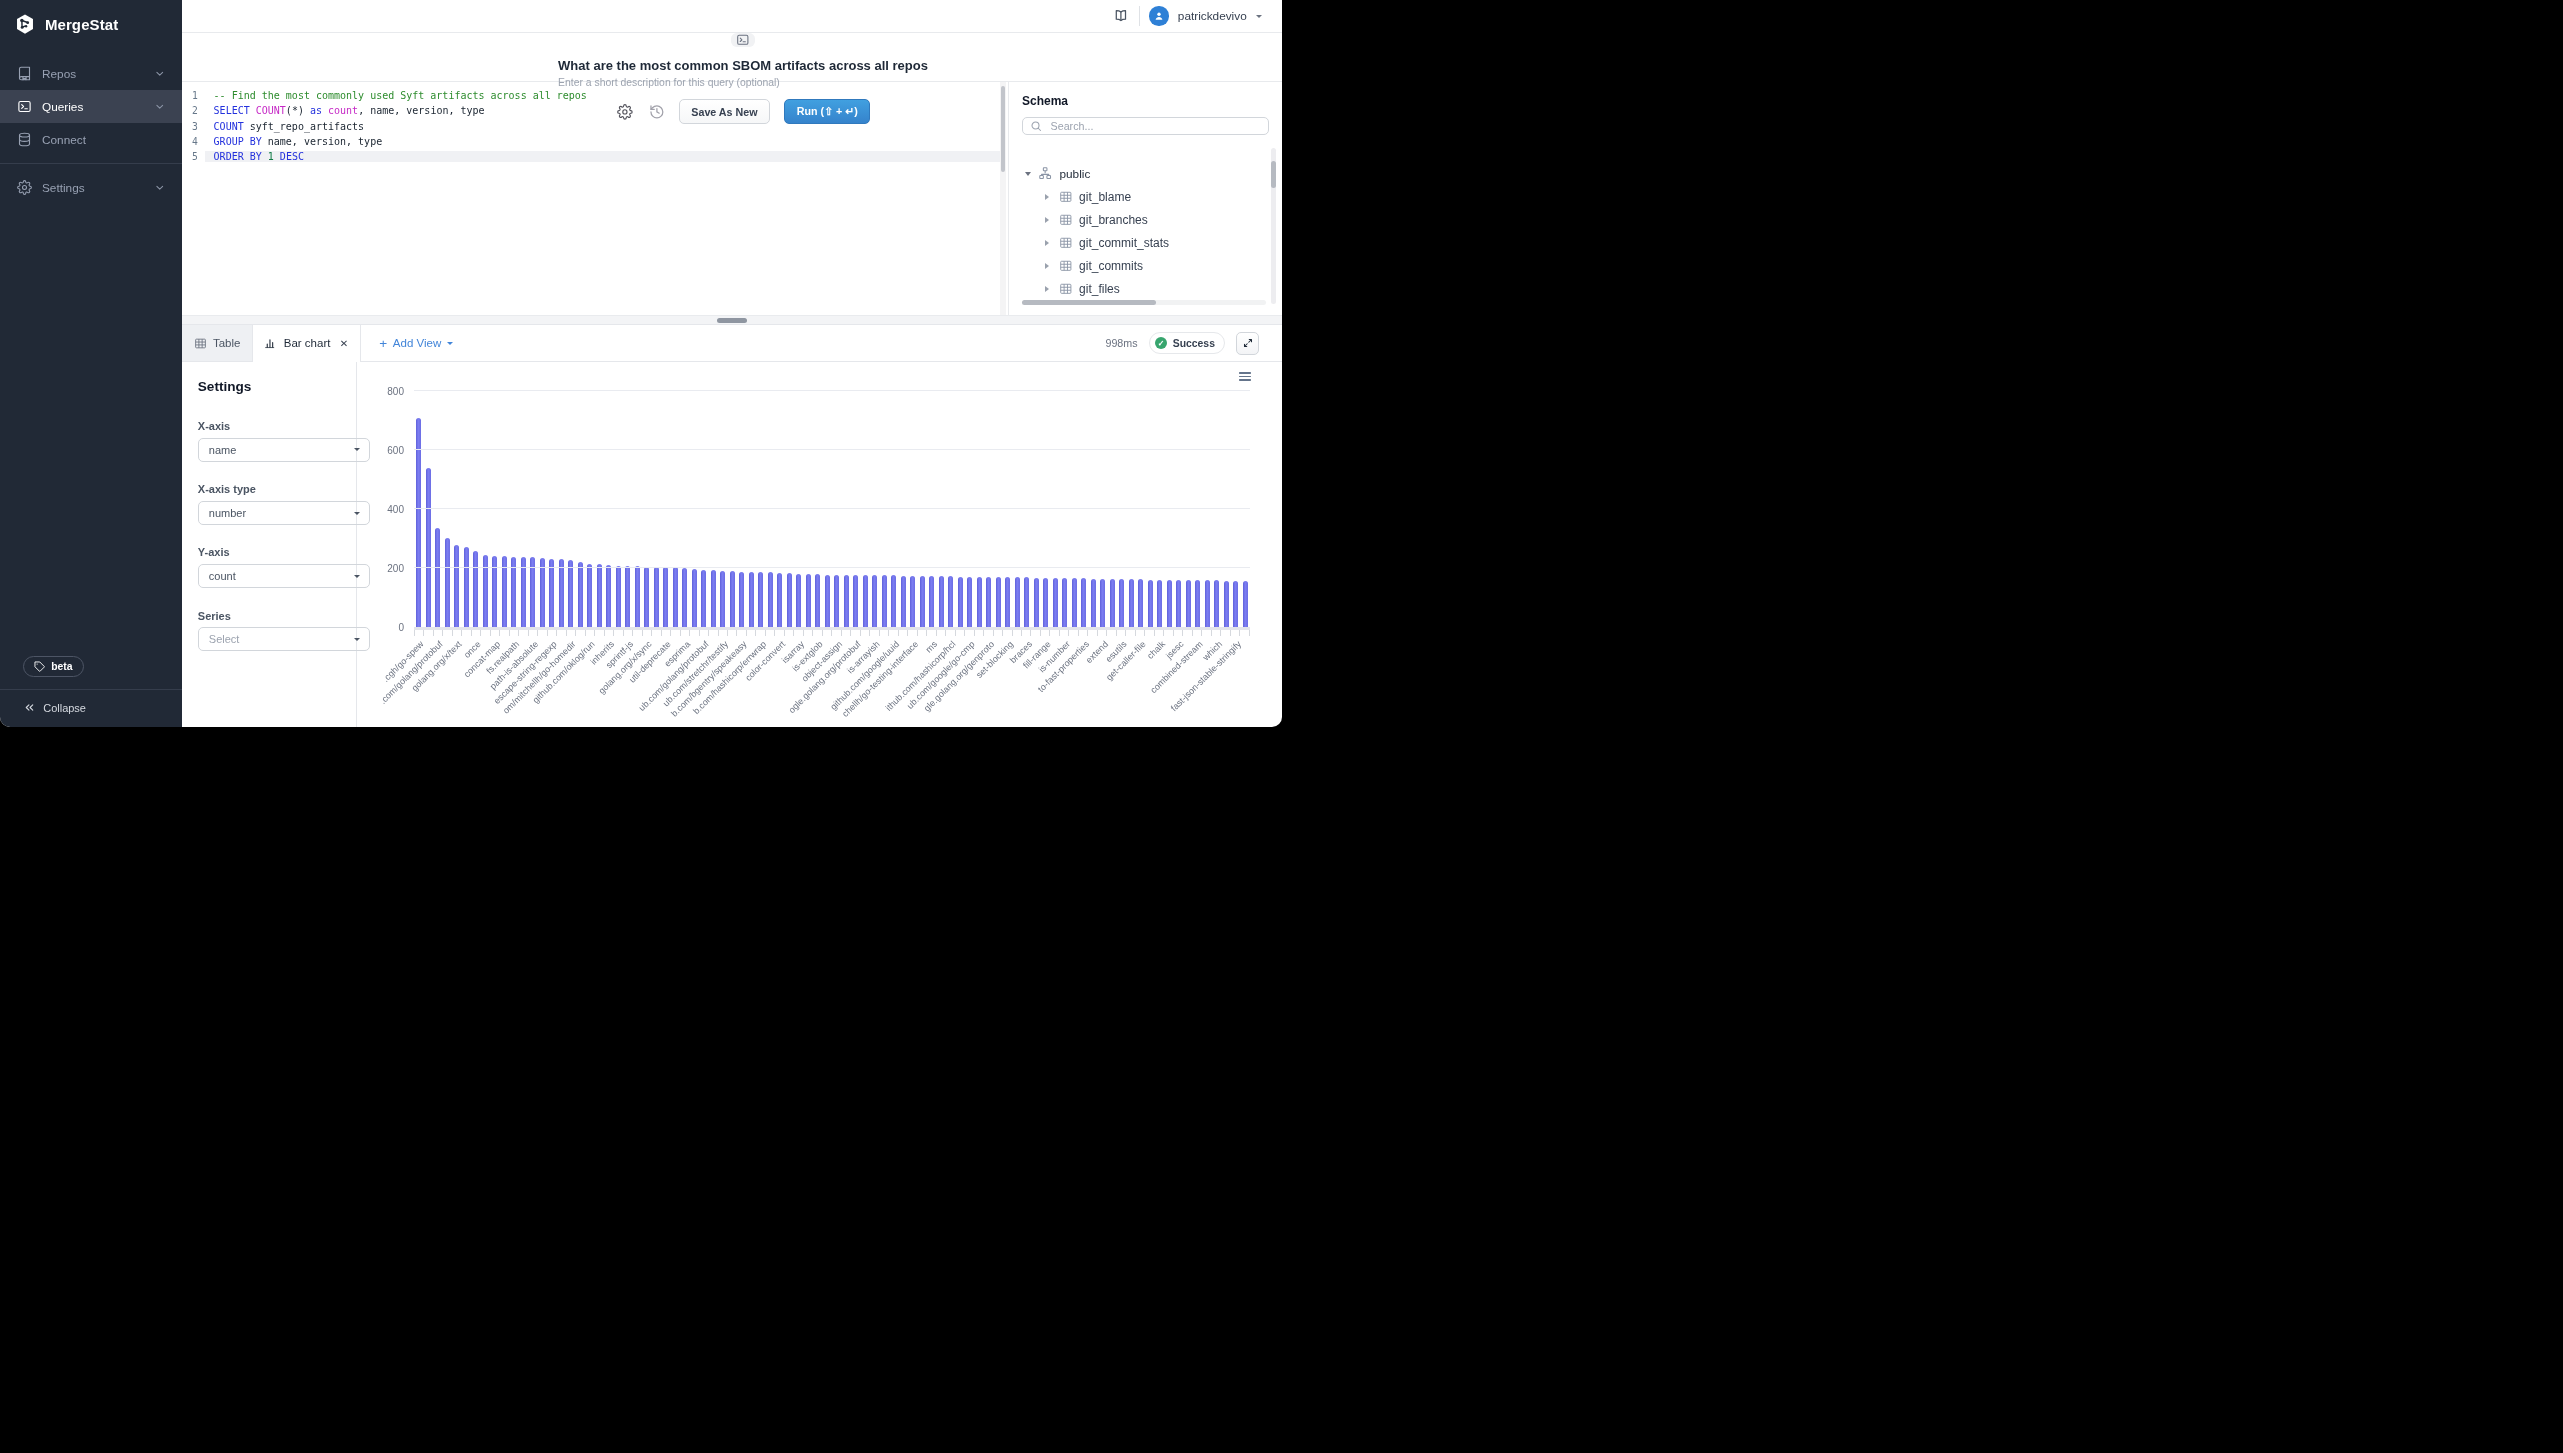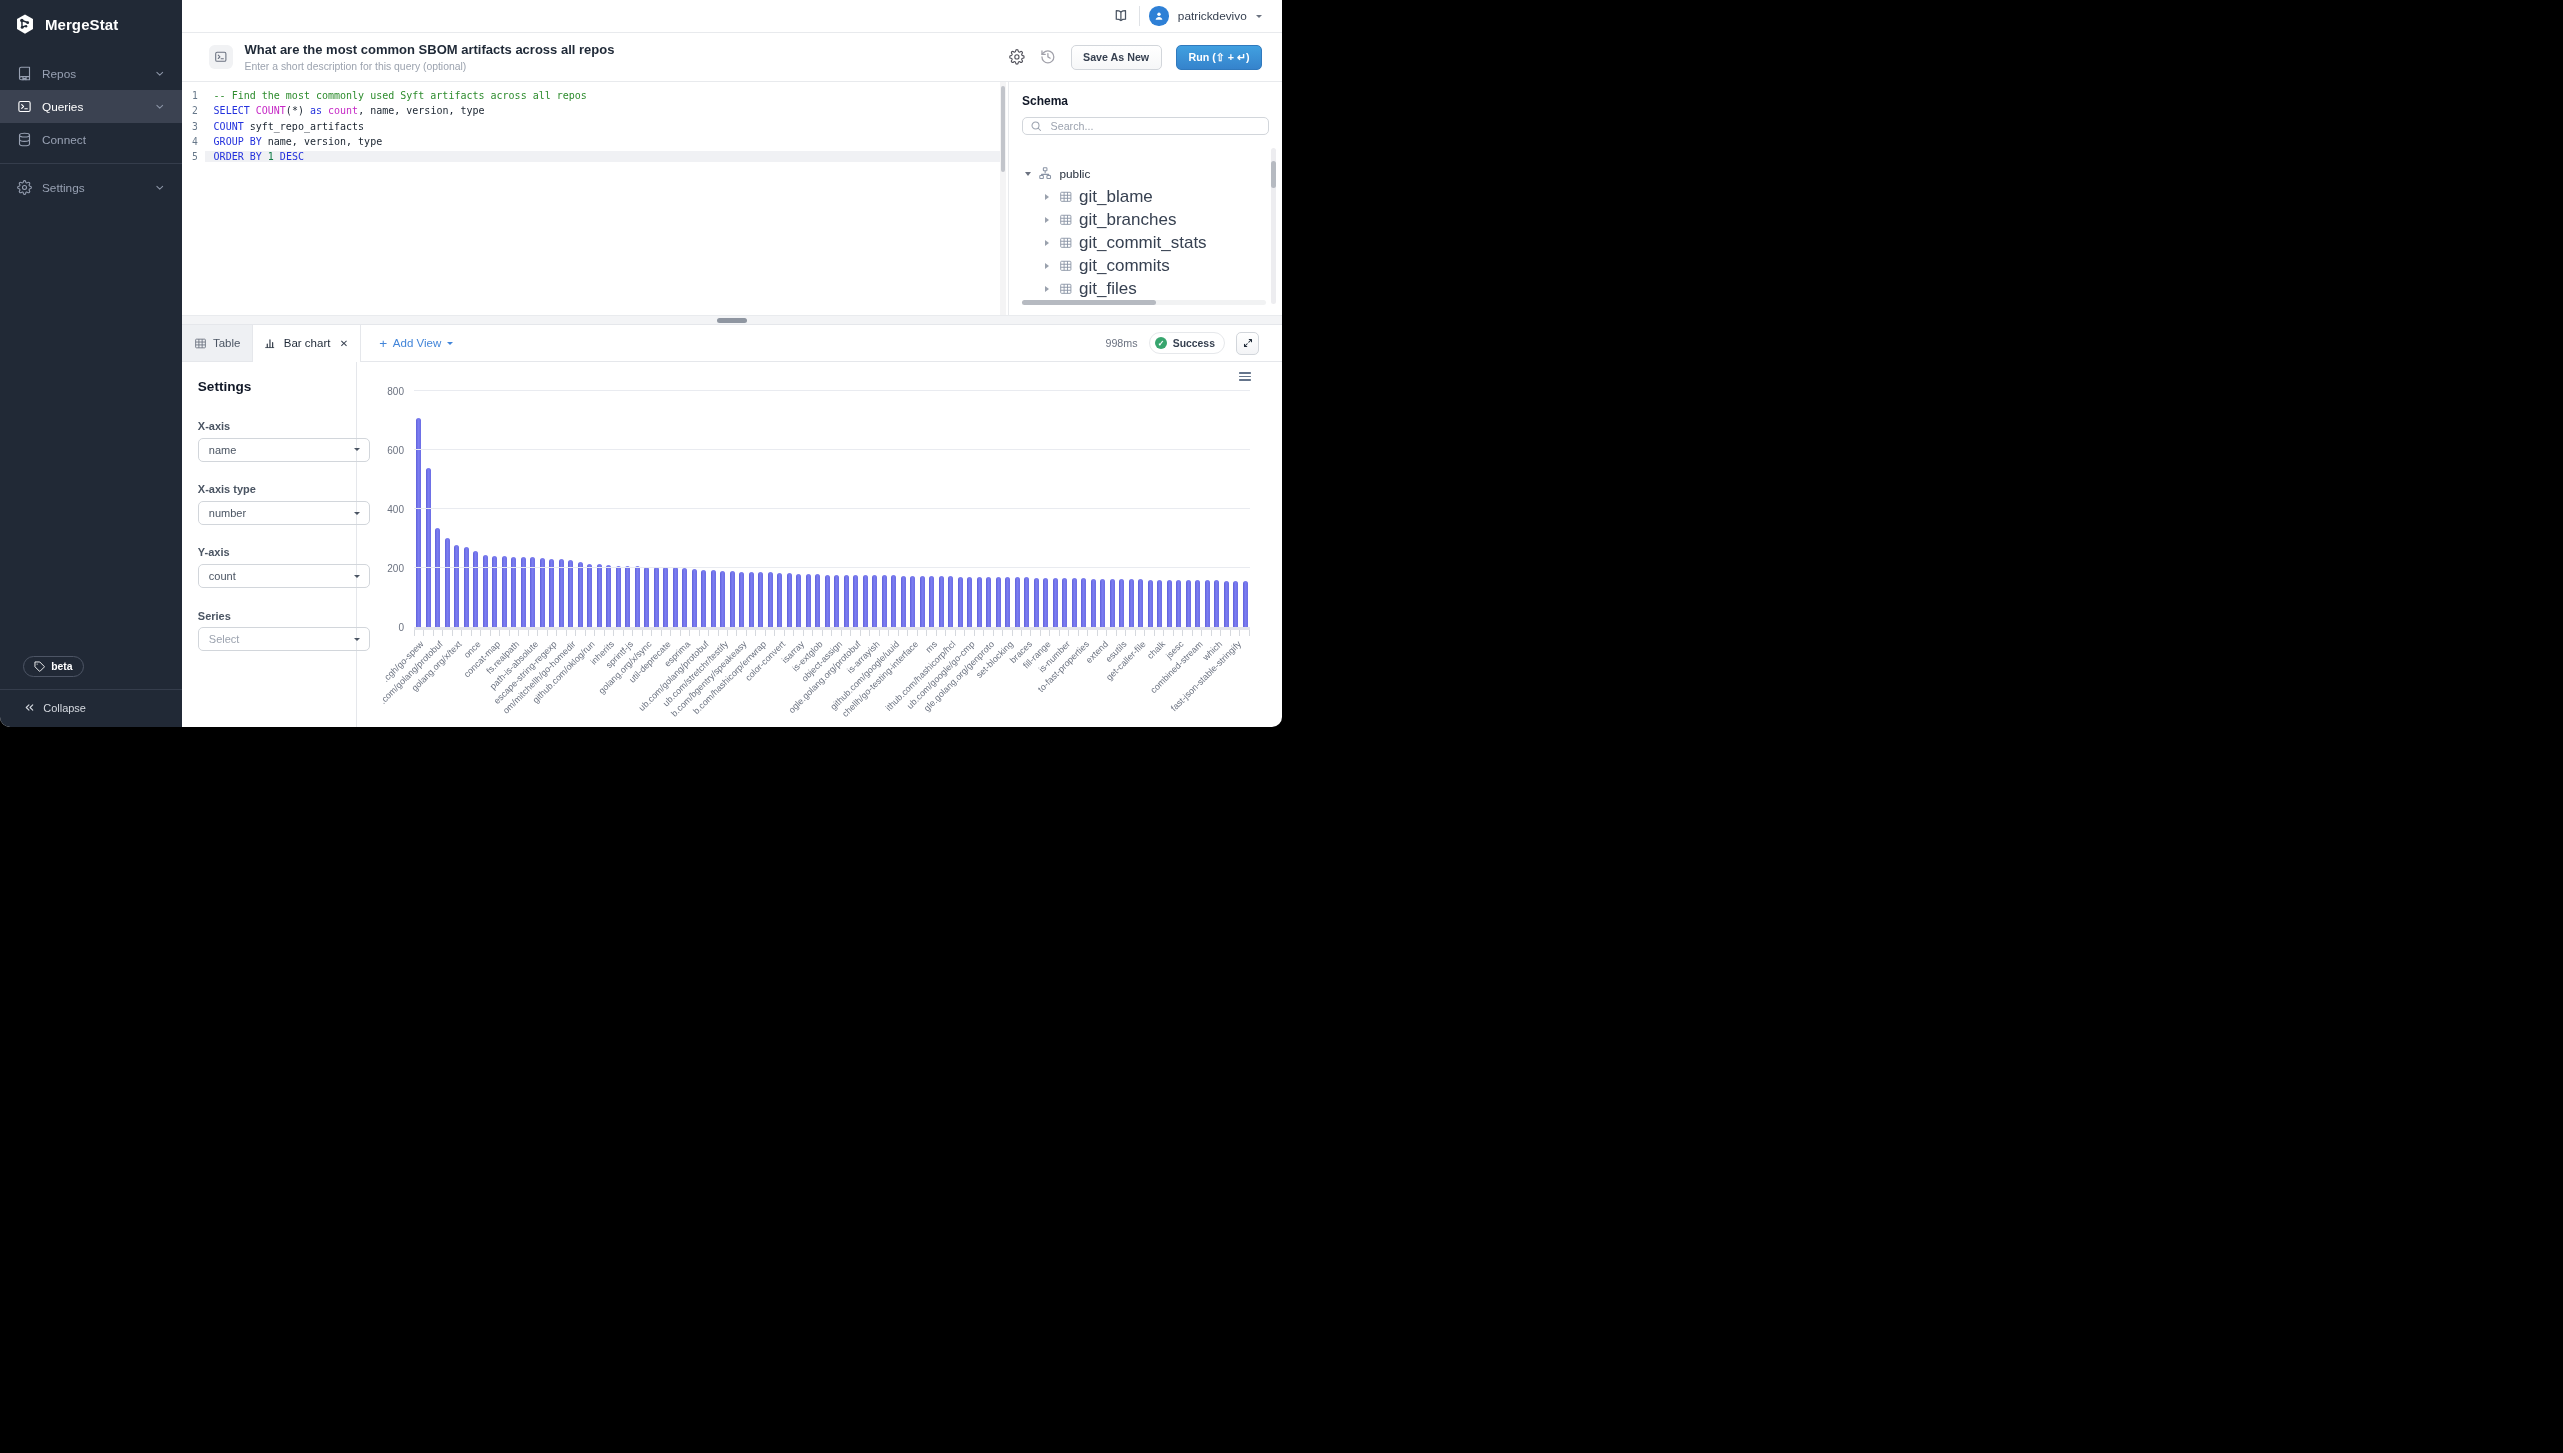--- a/index.html
+++ b/index.html
@@ -23,21 +23,21 @@
   .chev{color:#8b94a6;}
   
   .main{position:absolute;left:182px;top:0;right:0;height:100%;}
   .topbar{height:33px;border-bottom:0.7px solid #e8eaed;display:flex;align-items:center;
           justify-content:flex-end;gap:9.3px;padding-right:20px;}
   .vdiv{width:0.7px;height:20px;background:#dfe2e6;}
   .avatar{width:19.3px;height:19.3px;border-radius:50%;background:#2e80d6;display:flex;align-items:center;justify-content:center;}
   .username{font-size:11.8px;color:#374151;}
   .tri-down{width:0;height:0;border:3.6px solid transparent;border-top-color:#6b7280;margin-top:3.6px;}
   
-  .qheader{height:49px;border-bottom:0.7px solid #e8eaed;display:flex;align-items:center;padding:0 20px 0 27px;gap:11.5px;}
+  .qheader{height:49px;border-bottom:0.7px solid #e8eaed;display:flex;align-items:center;padding:0 20px 0 42px;gap:11.5px;flex-direction:column;}
   .qicon-box{width:24px;height:24px;border-radius:5.7px;background:#f1f2f4;display:flex;align-items:center;justify-content:center;}
   .qtitles{flex:1;min-width:0;}
   .qtitle{font-size:13px;font-weight:700;color:#1f2937;}
   .qdesc{font-size:10.4px;color:#9ca3af;margin-top:3.6px;}
   .qactions{display:flex;align-items:center;gap:13px;}
   .icon-btn{background:none;border:none;padding:1.4px;cursor:pointer;line-height:0;}
   .btn{border-radius:5px;font-size:10.7px;font-weight:600;padding:0 11.5px;height:25px;cursor:pointer;
        font-family:"Liberation Sans",sans-serif;}
   .btn-secondary{background:linear-gradient(#fff,#f6f7f8);border:0.7px solid #d2d6db;color:#374151;}
   .btn-primary{background:linear-gradient(#41a0e0,#3583cc);border:0.7px solid #3079bd;color:#fff;margin-left:1.4px;}
@@ -59,21 +59,21 @@
   
   .schema{position:absolute;right:0;top:0;width:274px;bottom:0;border-left:0.7px solid #e8eaed;}
   .schema-heading{font-size:12px;font-weight:700;color:#111827;padding:11.5px 0 0 13px;}
   .search-box{display:flex;align-items:center;gap:6.4px;margin:9.3px 13px 0 13px;height:18px;
               border:0.7px solid #d2d6db;border-radius:5px;padding:0 7.2px;}
   .search-box input{border:none;outline:none;flex:1;font-size:10.7px;color:#374151;
                     font-family:"Liberation Sans",sans-serif;background:transparent;}
   .search-box input::placeholder{color:#9ca3af;}
   .tree{position:absolute;top:80px;left:0;right:11.5px;bottom:0;overflow:hidden;}
   .tree-root{display:flex;align-items:center;gap:7.2px;padding-left:15.8px;height:23px;font-size:11.8px;color:#1f2937;}
-  .tree-row{display:flex;align-items:center;gap:6.4px;padding-left:36px;height:23px;font-size:17px;color:#374151;cursor:pointer;}
+  .tree-row{display:flex;align-items:center;gap:6.4px;padding-left:36px;height:23px;font-size:12px;color:#374151;cursor:pointer;}
   .caret-r{width:0;height:0;border:3.6px solid transparent;border-left:4.3px solid #9aa1ad;margin-right:0.7px;}
   .caret-d{width:0;height:0;border:3.6px solid transparent;border-top:4.3px solid #6b7280;margin-top:3.6px;}
   .schema-vsb{position:absolute;right:5.7px;top:66px;width:5px;height:156px;background:#ededf0;border-radius:2.9px;}
   .schema-vsb .thumb{position:absolute;left:0;top:13px;width:5px;height:27px;background:#b6bac1;border-radius:2.9px;}
   .schema-hsb{position:absolute;left:13px;right:15.8px;bottom:10px;height:5px;background:#f1f2f3;border-radius:2.9px;}
   .schema-hsb .thumb{position:absolute;left:0;top:0;height:5px;width:55%;background:#b6bac1;border-radius:2.9px;}
   
   .dragstrip{position:absolute;top:315px;left:0;right:0;height:10px;background:#f3f4f6;
              border-top:0.7px solid #e9ebee;border-bottom:0.7px solid #e5e7eb;}
   .draghandle{position:absolute;left:50%;top:2.1px;transform:translateX(-50%);width:30px;height:5px;

